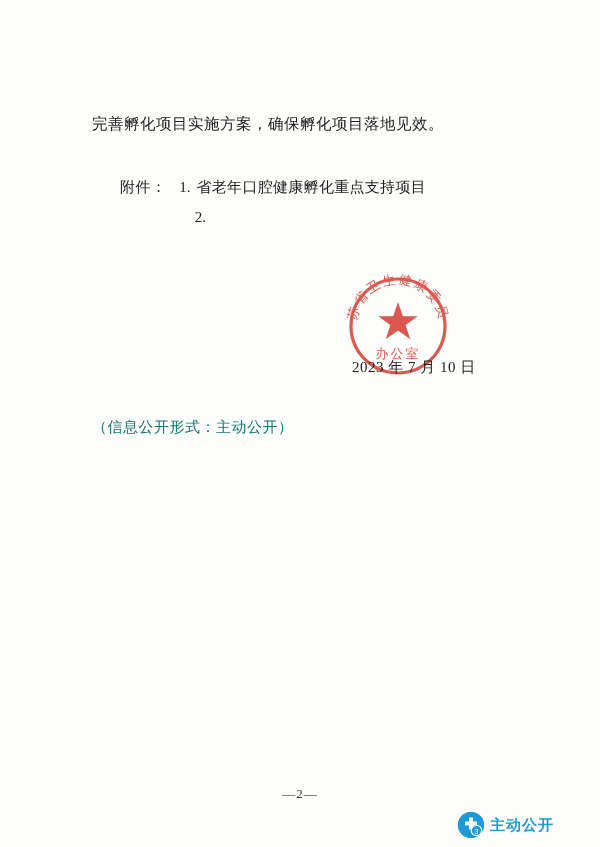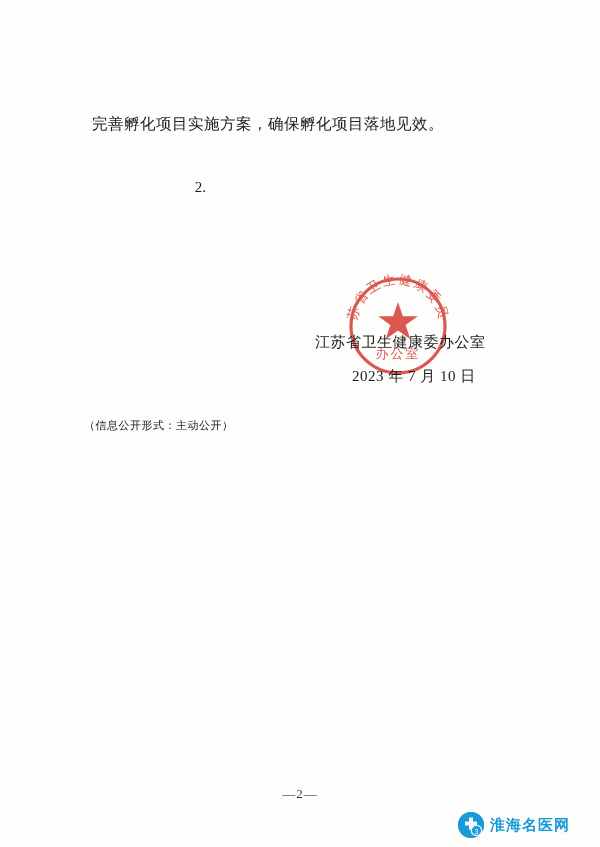--- a/index.html
+++ b/index.html
@@ -71,45 +71,44 @@
     white-space: nowrap;
   }
   .sign-date {
     position: absolute;
     left: 352px;
     top: 358px;
     font-size: 15px;
     color: #1c1c1c;
     letter-spacing: 0.5px;
     white-space: nowrap;
-    margin-top: 9px;
   }
   
   .seal {
     position: absolute;
     left: 336px;
     top: 264px;
     width: 124px;
     height: 124px;
     pointer-events: none;
   }
   .seal svg {
     display: block;
     width: 124px;
     height: 124px;
     opacity: 0.82;
   }
   
   .disclosure {
     position: absolute;
-    left: 84px;
+    left: 92px;
     top: 418px;
-    font-size: 11px;
-    letter-spacing: 0.5px;
-    color: #0f172a;
+    font-size: 15px;
+    letter-spacing: 0.5px;
+    color: #0f766e;
   }
   
   .watermark-line {
     position: absolute;
     left: 88px;
     top: 392px;
     width: 430px;
     font-size: 11px;
     letter-spacing: 3px;
     color: #dfe3e6;
@@ -158,20 +157,25 @@
   }
 </style>
 </head>
 <body>
 
 <div class="page">
 
   <div class="para-continue">完善孵化项目实施方案，确保孵化项目落地见效。</div>
 
   <div class="attach-block">
+    <div class="attach-row">
+      <span class="attach-label">附件：</span>
+      <span class="attach-num">1.</span>
+      <span class="attach-text">省老年口腔健康孵化重点支持项目</span>
+    </div>
     <div class="attach-row">
       <span class="attach-indent"></span>
       <span class="attach-num">2.</span>
     </div>
   </div>
 
 
   <div class="seal">
     <svg viewBox="0 0 124 124" xmlns="http://www.w3.org/2000/svg">
       <defs>
@@ -182,33 +186,32 @@
       <g fill="#d4342c">
         <polygon points="62,38 66.8,52.2 81.7,52.2 69.6,61.0 74.3,75.2 62,66.4 49.7,75.2 54.4,61.0 42.3,52.2 57.2,52.2"></polygon>
       </g>
       <text font-family="Liberation Serif, serif" font-size="13" fill="#d4342c" letter-spacing="2.2">
         <textPath href="#sealArcText" startOffset="50%" text-anchor="middle">江苏省卫生健康委员会</textPath>
       </text>
       <text x="62" y="94" text-anchor="middle" font-family="Liberation Serif, serif" font-size="13" fill="#d4342c" letter-spacing="2">办公室</text>
     </svg>
   </div>
 
-  <div class="signature">江苏省卫生健康委办公室</div>
 
   <div class="sign-date">2023 年 7 月 10 日</div>
 
   <div class="disclosure">（信息公开形式：主动公开）</div>
 
   <div class="page-number">—2—</div>
 
   <div class="logo">
     <div class="logo-mark">
       <svg width="26" height="26" viewBox="0 0 26 26" xmlns="http://www.w3.org/2000/svg">
         <circle cx="13" cy="13" r="13" fill="#1a9ad7"></circle>
         <path d="M11 5.5 h4 v4 h4 v4 h-4 v4 h-4 v-4 h-4 v-4 h4 z" fill="#ffffff" opacity="0.95"></path>
         <circle cx="18.5" cy="18.5" r="5.2" fill="#1a9ad7" stroke="#ffffff" stroke-width="1.2"></circle>
         <text x="18.5" y="22" text-anchor="middle" font-family="Liberation Sans, sans-serif" font-size="7" fill="#ffffff">3</text>
       </svg>
     </div>
-    <span class="logo-text">淮海名医网</span>
+    <span class="logo-text">主动公开</span>
   </div>
 
 </div>
 
 </body></html>

